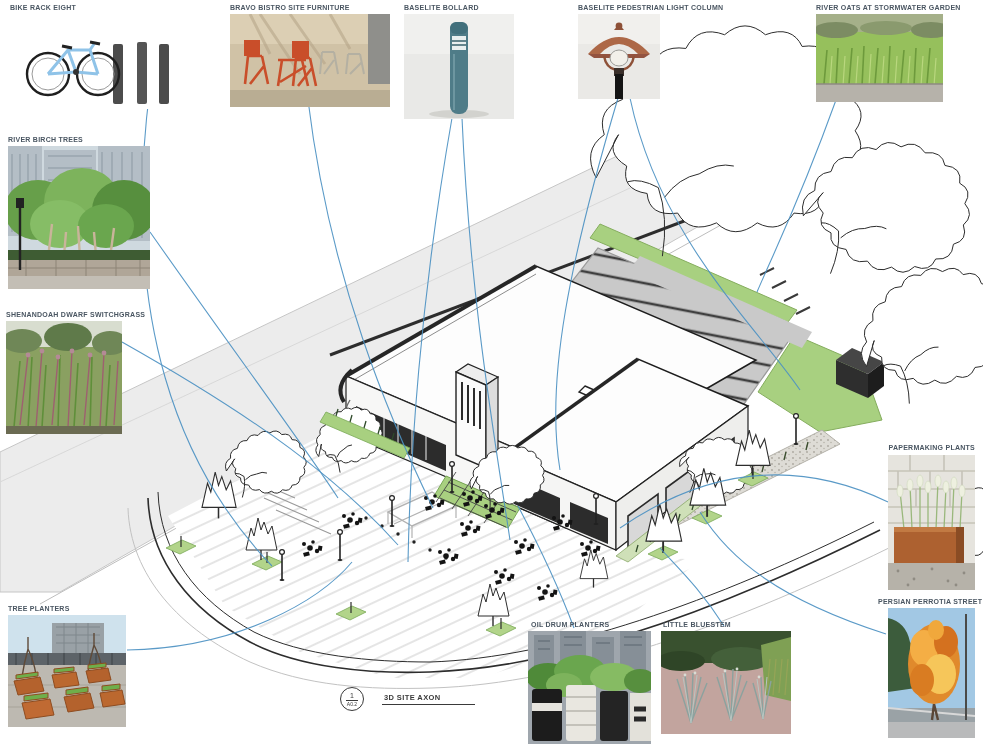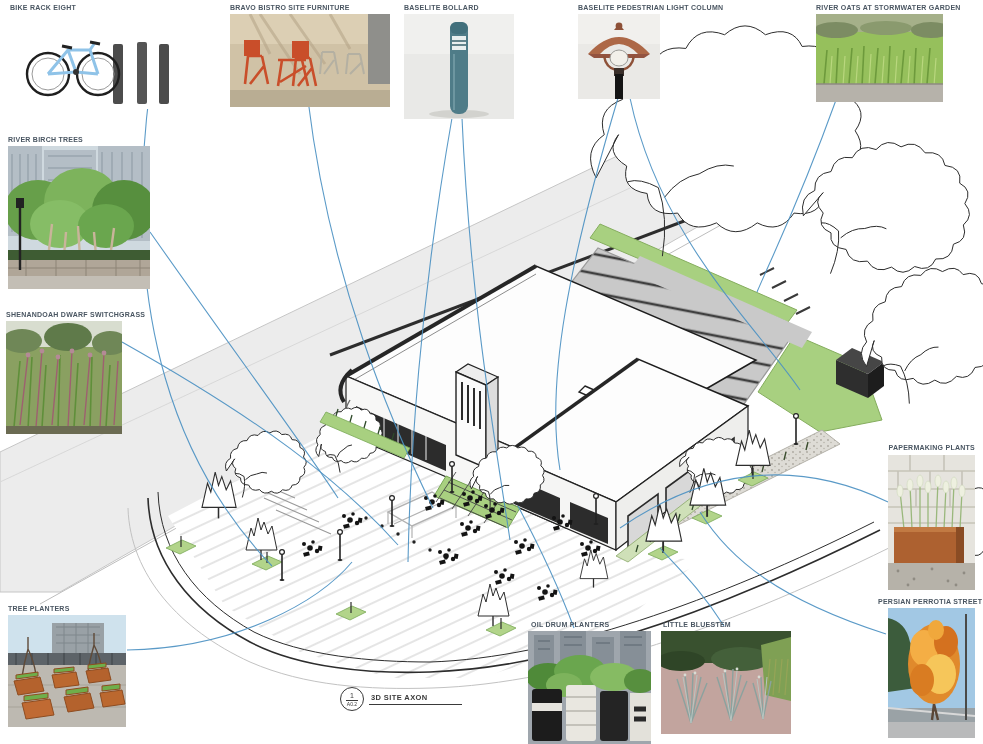--- a/index.html
+++ b/index.html
@@ -9,21 +9,21 @@
   }
   .axon-svg{position:absolute;left:0;top:0;z-index:1;}
   figure.callout{position:absolute;margin:0;z-index:2;}
   figure.callout figcaption{
     font-size:7px;font-weight:bold;letter-spacing:.25px;color:#4a5662;
     text-transform:uppercase;white-space:nowrap;margin:0 0 3px 0;
   }
   .photo{position:relative;overflow:hidden;background:#eee;}
   .photo svg{display:block;}
   .titleblock{
-    position:absolute;left:340px;top:687px;z-index:2;display:flex;align-items:center;gap:5px;
+    position:absolute;left:340px;top:687px;z-index:2;display:flex;align-items:center;gap:18px;
   }
   .tb-circle{
     width:22px;height:22px;border:1px solid #3a3a3a;border-radius:50%;
     display:flex;flex-direction:column;align-items:center;justify-content:center;
     color:#3a3a3a;line-height:1;background:#fff;
   }
   .tb-num{font-size:7px;border-bottom:1px solid #3a3a3a;padding:0 4px 1px 4px;}
   .tb-sheet{font-size:5px;padding-top:1px;}
   .tb-caption{
     font-size:7.5px;font-weight:bold;letter-spacing:.4px;color:#3a3a3a;

